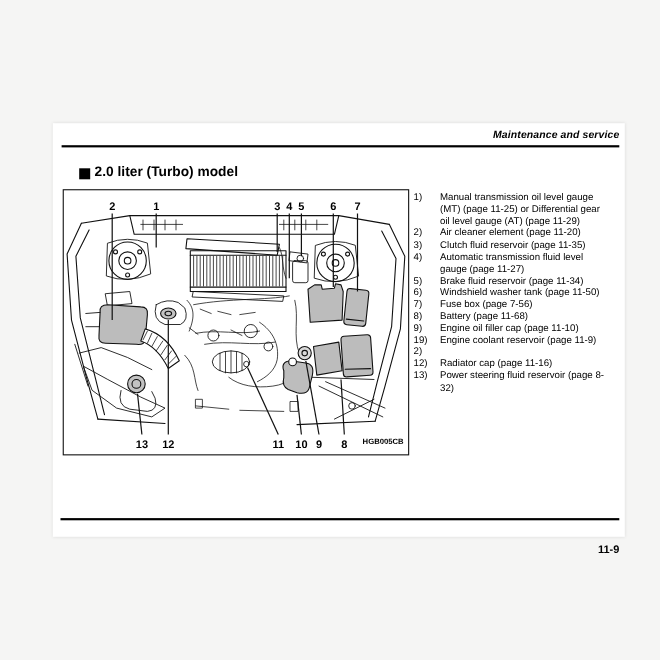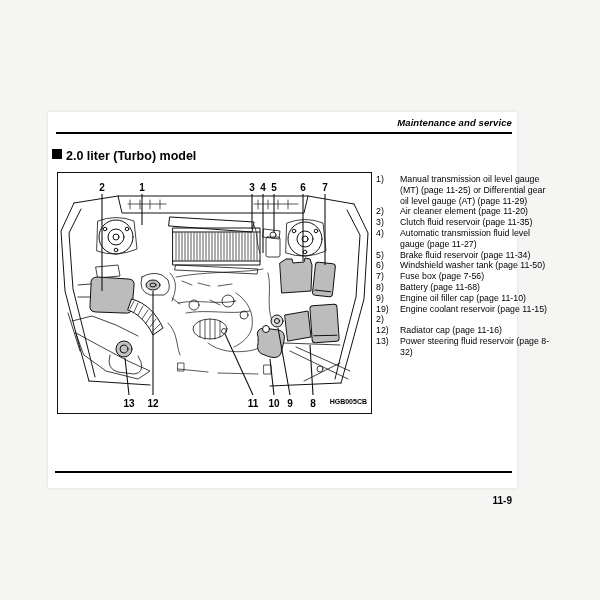--- a/index.html
+++ b/index.html
@@ -7,43 +7,43 @@
     width:600px;height:600px;
     background:#f5f5f4;
     font-family:"Liberation Sans", sans-serif;
     color:#000;
     position:relative;
     overflow:hidden;
   }
   .page{
     position:absolute;
     left:48px;top:112px;
-    width:469px;height:376px;
+    width:520px;height:376px;
     background:#ffffff;
     box-shadow:0 0 3px rgba(0,0,0,0.10);
   }
   .running-head{
     position:absolute;
     top:5px;right:5px;
     font-size:9.5px;
     font-weight:bold;
     font-style:italic;
     letter-spacing:0.1px;
   }
   .head-rule{
     position:absolute;
     top:20px;left:8px;right:5px;
     height:2px;background:#000;
   }
   .section-title{
     position:absolute;
-    top:37px;left:4px;
+    top:37px;left:24px;
     font-size:12.5px;
     font-weight:bold;
-    display:flex;align-items:flex-start;gap:4px;
+    display:flex;align-items:flex-end;gap:4px;
   }
   .square-bullet{
     width:10px;height:10px;background:#000;display:inline-block;
   }
   .diagram-box{
     position:absolute;
     left:9px;top:60px;
     width:313px;height:240px;
     border:1.5px solid #111;
     box-sizing:content-box;
@@ -266,21 +266,21 @@
     <li>
         <span class="num">8)</span>
         <span class="txt">Battery (page 11-68)</span>
       </li>
     <li>
         <span class="num">9)</span>
         <span class="txt">Engine oil filler cap (page 11-10)</span>
       </li>
     <li>
         <span class="num">19)</span>
-        <span class="txt">Engine coolant reservoir (page 11-15)</span>
+        <span class="txt">Engine coolant reservoir (page 11-9)</span>
       </li>
     <li>
         <span class="num">2)</span>
       </li>
     <li>
         <span class="num">12)</span>
         <span class="txt">Radiator cap (page 11-16)</span>
       </li>
     <li>
         <span class="num">13)</span>

